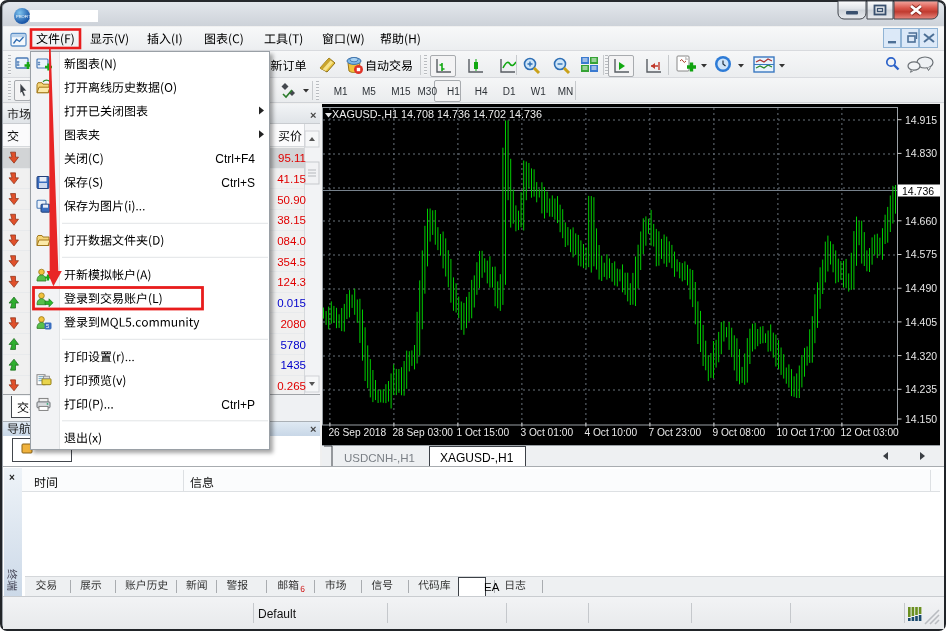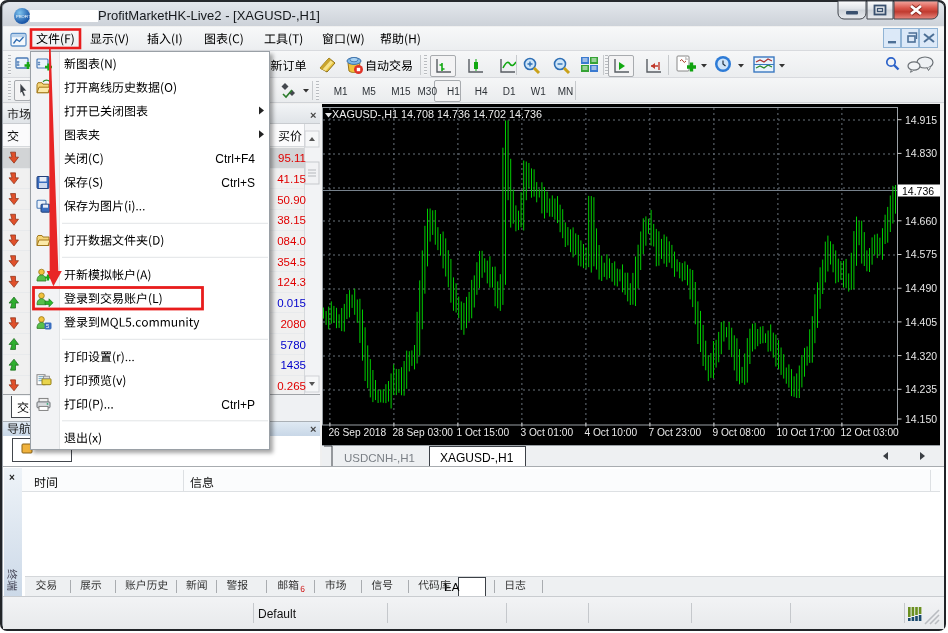--- a/index.html
+++ b/index.html
@@ -126,21 +126,20 @@
     </defs>
   </svg>
 <div style="position:relative;width:948px;height:633px">
     <div style="position:absolute;inset:0;background:#fff">
       <div style="position:absolute;left:0;top:0;width:946px;height:631px;background:#caced3;border:2px solid #212428;border-top:3px solid #26292d;border-radius:7px;box-shadow:inset 0 0 0 1px #9aa0a7"></div>
       <div style="position:absolute;left:3px;top:26px;width:941px;height:578px;background:#f0f0f0"></div>
       <div style="position:absolute;left:3px;top:2px;width:941px;height:24px;background:linear-gradient(#e3e7ec,#cdd2d9);border-radius:6px 6px 0 0"></div>
       <div style="position:absolute;left:14px;top:8px;width:16px;height:16px;border-radius:8px;background:radial-gradient(circle at 35% 30%,#7ec3ee,#1a57a8 70%);"></div>
       <div style="position:absolute;left:16px;top:14px;font:4px 'Liberation Sans';color:#fff">PROFIT</div>
       <div style="position:absolute;left:30px;top:10px;width:68px;height:12px;background:#fff"></div>
-      <div style="position:absolute;left:98px;top:8px;font:13px 'Liberation Sans',sans-serif;color:#15181c">ProfitMarketHK-Live2 - [XAGUSD-,H1]</div>
       <svg style="position:absolute;left:836px;top:1px" width="106" height="20" viewBox="0 0 106 20">
 <defs>
           <linearGradient id="aerog" x1="0" y1="0" x2="0" y2="1">
             <stop offset="0" stop-color="#fdfdfe"></stop>
             <stop offset=".45" stop-color="#dfe3e8"></stop>
             <stop offset=".5" stop-color="#cfd4da"></stop>
             <stop offset="1" stop-color="#e8ebef"></stop>
           </linearGradient>
 <linearGradient id="aeror" x1="0" y1="0" x2="0" y2="1">
             <stop offset="0" stop-color="#f3a8a0"></stop>
@@ -449,21 +448,21 @@
       <div style="position:absolute;left:115px;top:580px;width:1px;height:13px;background:#a9acb0"></div>
       <div style="position:absolute;left:176px;top:580px;width:1px;height:13px;background:#a9acb0"></div>
       <div style="position:absolute;left:216px;top:580px;width:1px;height:13px;background:#a9acb0"></div>
       <div style="position:absolute;left:266px;top:580px;width:1px;height:13px;background:#a9acb0"></div>
       <div style="position:absolute;left:314.4px;top:580px;width:1px;height:13px;background:#a9acb0"></div>
       <div style="position:absolute;left:361.3px;top:580px;width:1px;height:13px;background:#a9acb0"></div>
       <div style="position:absolute;left:408.1px;top:580px;width:1px;height:13px;background:#a9acb0"></div>
       <div style="position:absolute;left:494.2px;top:580px;width:1px;height:13px;background:#a9acb0"></div>
       <div style="position:absolute;left:541.6px;top:580px;width:1px;height:13px;background:#a9acb0"></div>
       <div style="position:absolute;left:458px;top:577px;width:28px;height:19px;background:#fff;border:1px solid #3c4046;border-bottom:none"></div>
-      <div style="position:absolute;left:444px;top:581px;font:11.5px 'Liberation Sans';color:#000">EA</div>
+      <div style="position:absolute;left:484px;top:581px;font:11.5px 'Liberation Sans';color:#000">EA</div>
       <div style="position:absolute;left:3px;top:596px;width:941px;height:33px;background:linear-gradient(#f2f3f5,#e8eaec);border-top:1px solid #c9ccd0"></div>
       <div style="position:absolute;left:253px;top:603px;width:1px;height:20px;background:#c5c8cc"></div>
       <div style="position:absolute;left:387px;top:603px;width:1px;height:20px;background:#c5c8cc"></div>
       <div style="position:absolute;left:506px;top:603px;width:1px;height:20px;background:#c5c8cc"></div>
       <div style="position:absolute;left:588px;top:603px;width:1px;height:20px;background:#c5c8cc"></div>
       <div style="position:absolute;left:691px;top:603px;width:1px;height:20px;background:#c5c8cc"></div>
       <div style="position:absolute;left:790px;top:603px;width:1px;height:20px;background:#c5c8cc"></div>
       <div style="position:absolute;left:904px;top:603px;width:1px;height:20px;background:#c5c8cc"></div>
       <div style="position:absolute;left:258px;top:607px;font:12px 'Liberation Sans';color:#111">Default</div>
       <svg style="position:absolute;left:908px;top:606px" width="14" height="17" viewBox="0 0 14 17">

